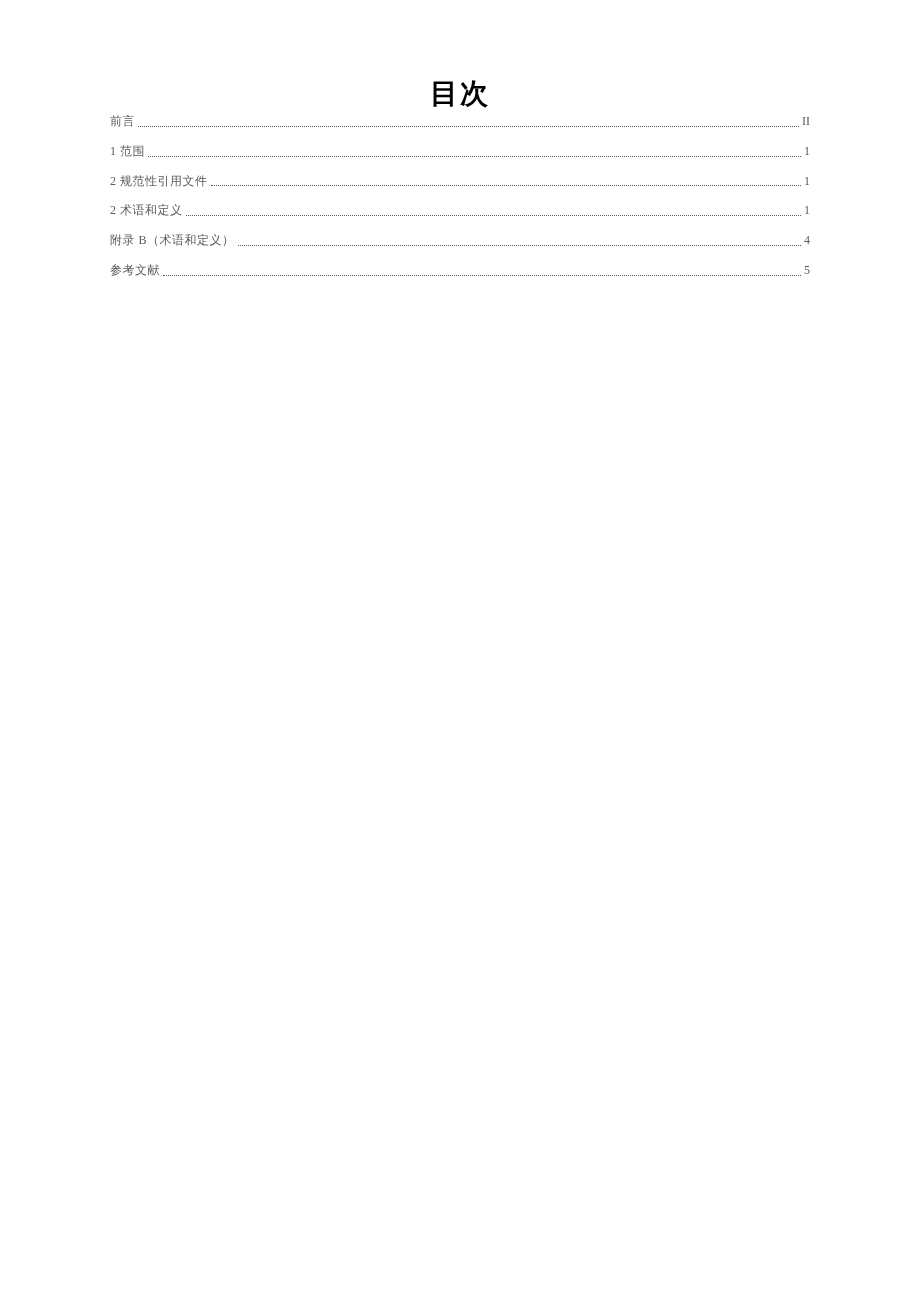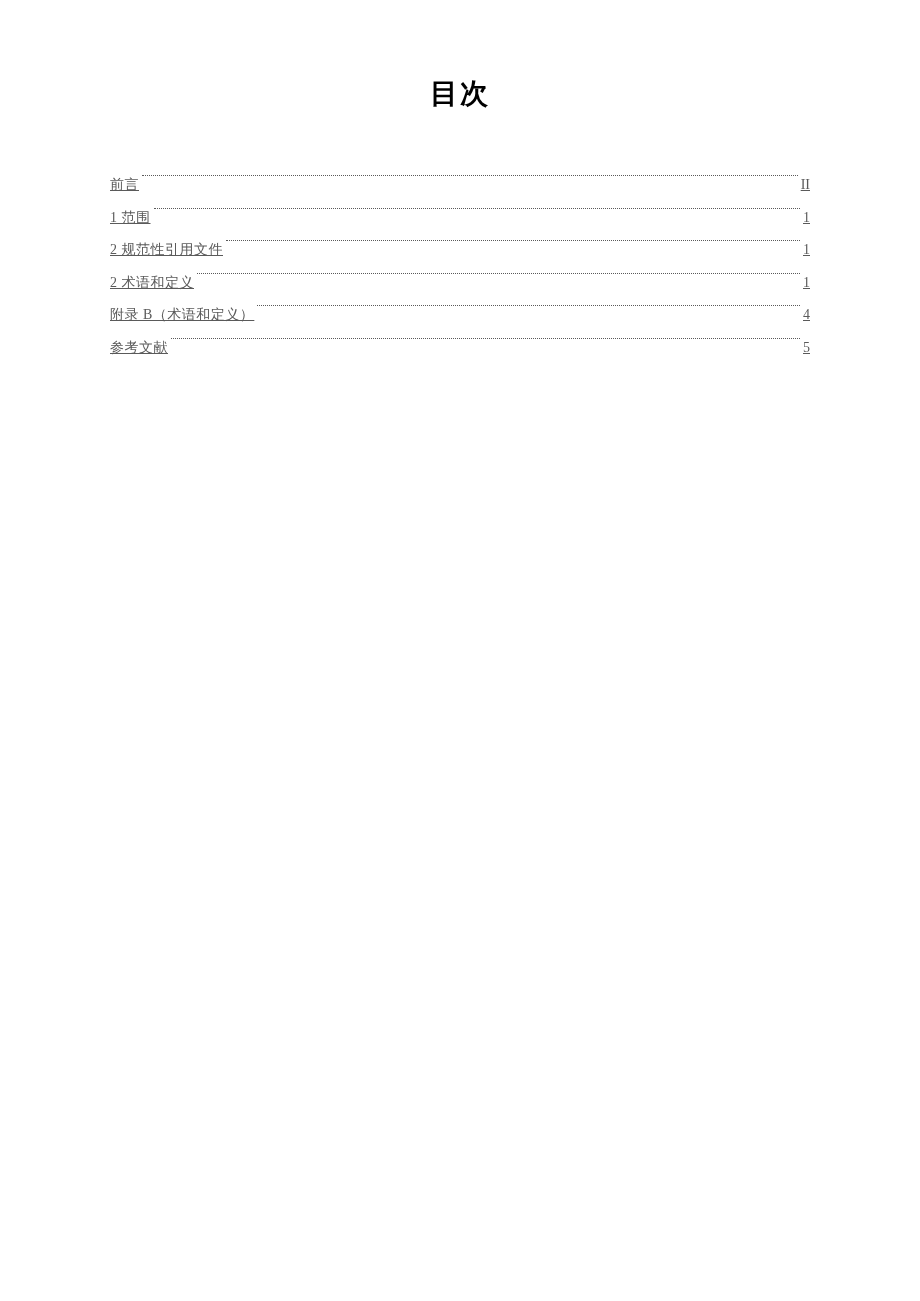--- a/index.html
+++ b/index.html
@@ -14,36 +14,34 @@
       font-family: "SimSun", "宋体", serif;
       padding: 75px 72px 0 72px;
       position: relative;
     }
     .title {
       text-align: center;
       font-size: 28px;
       font-weight: bold;
       color: #000000;
       font-family: "SimHei", "黑体", sans-serif;
-      margin-bottom: 62px;
       letter-spacing: 2px;
     }
     .toc-list {
       width: 100%;
       padding: 0 38px;
     }
     .toc-entry {
       display: flex;
-      align-items: flex-start;
+      align-items: flex-end;
       width: 100%;
       margin-bottom: 13px;
-      font-size: 14px;
+      font-size: 12px;
       color: #5a5a5a;
       line-height: 1.4;
-      text-decoration: underline;
     }
     .toc-label {
       white-space: nowrap;
       flex-shrink: 0;
       letter-spacing: 0.5px;
     }
     .toc-dots {
       flex: 1;
       border-bottom: 1.2px dotted #5a5a5a;
       margin: 0 3px 3px 3px;

